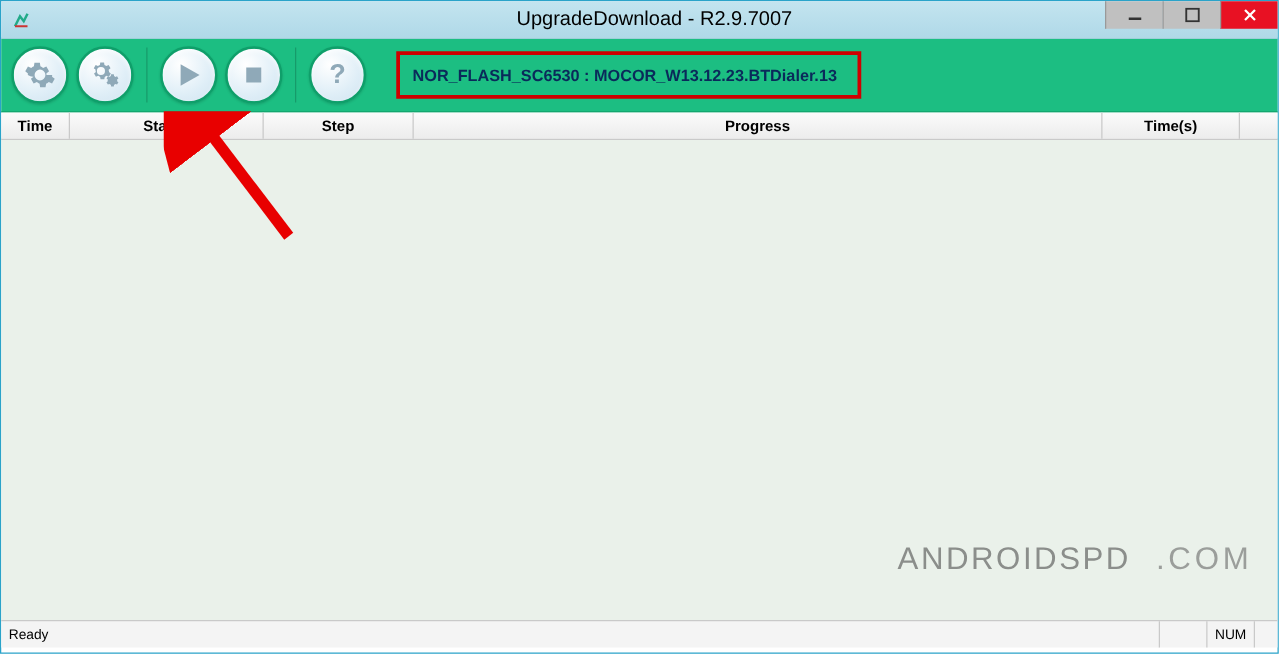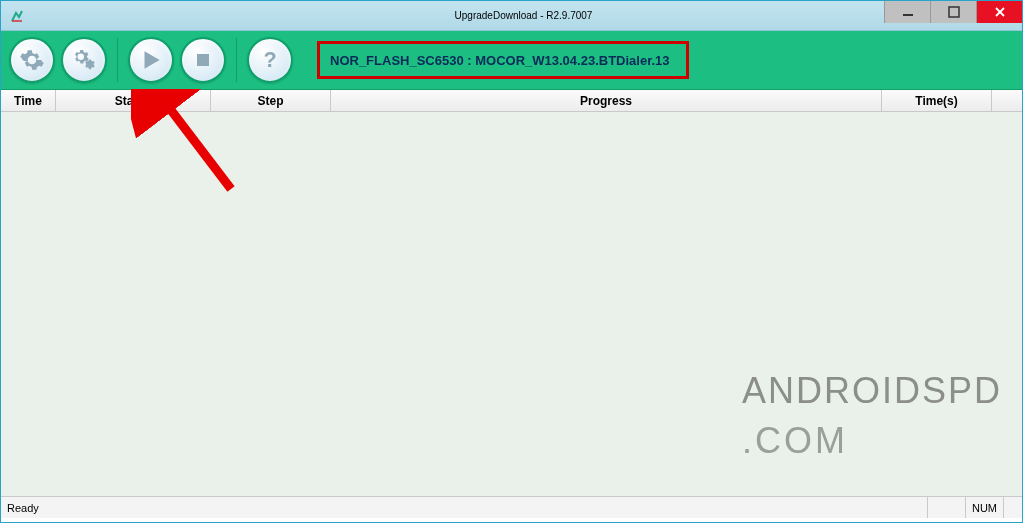--- a/index.html
+++ b/index.html
@@ -27,21 +27,21 @@
     align-items: center;
     position: relative;
   }
   .titlebar .app-icon {
     width: 16px; height: 16px;
     margin-left: 8px;
   }
   .titlebar .title {
     flex: 1;
     text-align: center;
-    font-size: 10px;
+    font-size: 16px;
     color: #000;
   }
   .win-controls {
     display: flex;
     height: 22px;
     align-items: stretch;
     position: absolute;
     right: 0;
     top: 0;
   }
@@ -145,27 +145,26 @@
     height: 100%;
     border-right: 1px solid #c9c9c9;
     display: flex; align-items: center; justify-content: center;
   }
   .statusbar .cell.last { border-right: none; width: 18px; }
   .watermark {
     position: absolute;
     right: 20px;
     bottom: 34px;
     font-family: Impact, "Arial Black", sans-serif;
-    font-size: 36px;
+    font-size: 25px;
     letter-spacing: 2px;
     color: rgba(60,60,60,0.55);
     display: flex;
     align-items: baseline;
-    gap: 8px;
-    flex-direction: column;
+    gap: 20px;
   }
   .watermark .thin { font-weight: normal; color: rgba(90,90,90,0.55); letter-spacing: 3px; }
   .arrow-annot {
     position: absolute;
     left: 130px;
     top: 88px;
     pointer-events: none;
   }
 </style>
 </head>
@@ -224,21 +223,21 @@
         <rect x="6" y="6" width="12" height="12" fill="#8fa9b8"></rect>
       </svg>
     </div>
     <div class="tbar-sep"></div>
     <div class="tbar-btn">
       <svg width="26" height="26" viewBox="0 0 24 24">
         <text x="12" y="18" font-size="20" font-weight="bold" fill="#8fa9b8" text-anchor="middle" font-family="Arial">?</text>
       </svg>
     </div>
     <div class="flash-box">
-      <span class="flash-text">NOR_FLASH_SC6530 : MOCOR_W13.04.23.BTDialer.13</span>
+      <span class="flash-text">NOR_FLASH_SC6530 : MOCOR_W13.12.23.BTDialer.13</span>
     </div>
   </div>
 
   <div class="table-header">
     <div class="th port">Time</div>
     <div class="th status">Status</div>
     <div class="th step">Step</div>
     <div class="th progress">Progress</div>
     <div class="th times">Time(s)</div>
     <div class="th last"></div>

